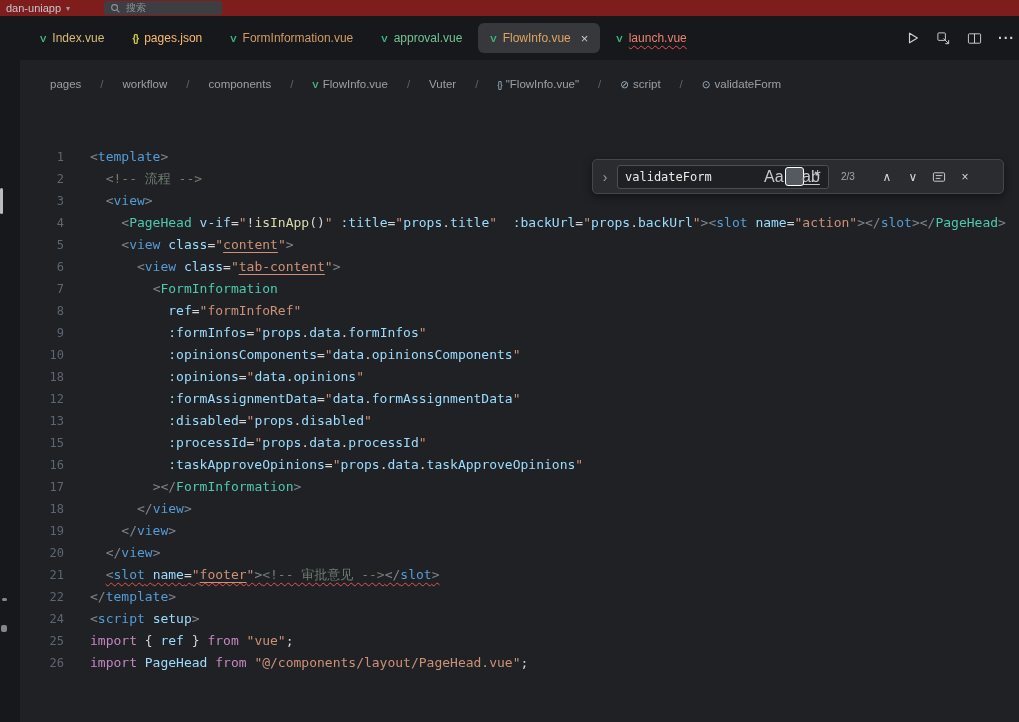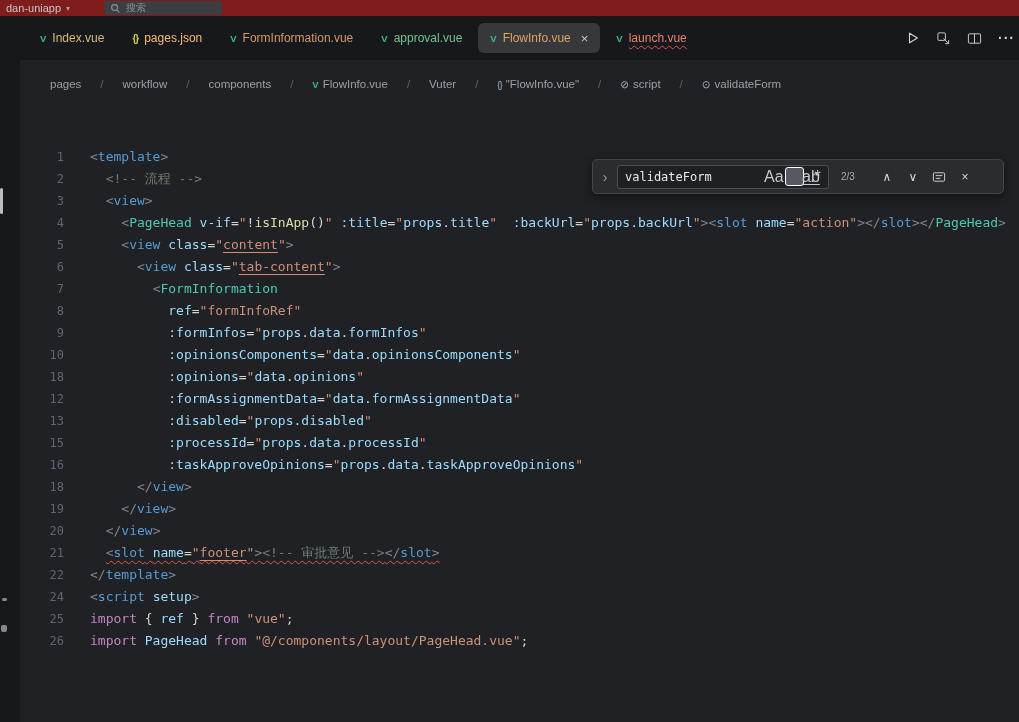--- a/index.html
+++ b/index.html
@@ -213,20 +213,21 @@
         <div class="code-line"><span class="ln">6</span><span class="lc"><span class="tk-w">      </span><span class="tk-p">&lt;</span><span class="tk-t">view</span><span class="tk-w"> </span><span class="tk-a">class</span><span class="tk-o">=</span><span class="tk-s">"</span><span class="tk-su">tab-content</span><span class="tk-s">"</span><span class="tk-p">&gt;</span></span></div>
         <div class="code-line"><span class="ln">7</span><span class="lc"><span class="tk-w">        </span><span class="tk-p">&lt;</span><span class="tk-c">FormInformation</span></span></div>
         <div class="code-line"><span class="ln">8</span><span class="lc"><span class="tk-w">          </span><span class="tk-a">ref</span><span class="tk-o">=</span><span class="tk-s">"formInfoRef"</span></span></div>
         <div class="code-line"><span class="ln">9</span><span class="lc"><span class="tk-w">          </span><span class="tk-a">:formInfos</span><span class="tk-o">=</span><span class="tk-s">"</span><span class="tk-v">props</span><span class="tk-o">.</span><span class="tk-v">data</span><span class="tk-o">.</span><span class="tk-v">formInfos</span><span class="tk-s">"</span></span></div>
         <div class="code-line"><span class="ln">10</span><span class="lc"><span class="tk-w">          </span><span class="tk-a">:opinionsComponents</span><span class="tk-o">=</span><span class="tk-s">"</span><span class="tk-v">data</span><span class="tk-o">.</span><span class="tk-v">opinionsComponents</span><span class="tk-s">"</span></span></div>
         <div class="code-line"><span class="ln">18</span><span class="lc"><span class="tk-w">          </span><span class="tk-a">:opinions</span><span class="tk-o">=</span><span class="tk-s">"</span><span class="tk-v">data</span><span class="tk-o">.</span><span class="tk-v">opinions</span><span class="tk-s">"</span></span></div>
         <div class="code-line"><span class="ln">12</span><span class="lc"><span class="tk-w">          </span><span class="tk-a">:formAssignmentData</span><span class="tk-o">=</span><span class="tk-s">"</span><span class="tk-v">data</span><span class="tk-o">.</span><span class="tk-v">formAssignmentData</span><span class="tk-s">"</span></span></div>
         <div class="code-line"><span class="ln">13</span><span class="lc"><span class="tk-w">          </span><span class="tk-a">:disabled</span><span class="tk-o">=</span><span class="tk-s">"</span><span class="tk-v">props</span><span class="tk-o">.</span><span class="tk-v">disabled</span><span class="tk-s">"</span></span></div>
         <div class="code-line"><span class="ln">15</span><span class="lc"><span class="tk-w">          </span><span class="tk-a">:processId</span><span class="tk-o">=</span><span class="tk-s">"</span><span class="tk-v">props</span><span class="tk-o">.</span><span class="tk-v">data</span><span class="tk-o">.</span><span class="tk-v">processId</span><span class="tk-s">"</span></span></div>
         <div class="code-line"><span class="ln">16</span><span class="lc"><span class="tk-w">          </span><span class="tk-a">:taskApproveOpinions</span><span class="tk-o">=</span><span class="tk-s">"</span><span class="tk-v">props</span><span class="tk-o">.</span><span class="tk-v">data</span><span class="tk-o">.</span><span class="tk-v">taskApproveOpinions</span><span class="tk-s">"</span></span></div>
+        <div class="code-line"><span class="ln">17</span><span class="lc"><span class="tk-w">        </span><span class="tk-p">&gt;&lt;/</span><span class="tk-c">FormInformation</span><span class="tk-p">&gt;</span></span></div>
         <div class="code-line"><span class="ln">18</span><span class="lc"><span class="tk-w">      </span><span class="tk-p">&lt;/</span><span class="tk-t">view</span><span class="tk-p">&gt;</span></span></div>
         <div class="code-line"><span class="ln">19</span><span class="lc"><span class="tk-w">    </span><span class="tk-p">&lt;/</span><span class="tk-t">view</span><span class="tk-p">&gt;</span></span></div>
         <div class="code-line"><span class="ln">20</span><span class="lc"><span class="tk-w">  </span><span class="tk-p">&lt;/</span><span class="tk-t">view</span><span class="tk-p">&gt;</span></span></div>
         <div class="code-line"><span class="ln">21</span><span class="lc"><span class="tk-w">  </span><span class="err-squiggle"><span class="tk-p">&lt;</span><span class="tk-t">slot</span><span class="tk-w"> </span><span class="tk-a">name</span><span class="tk-o">=</span><span class="tk-s">"</span><span class="tk-su">footer</span><span class="tk-s">"</span><span class="tk-p">&gt;</span><span class="tk-cm">&lt;!-- 审批意见 --&gt;</span><span class="tk-p">&lt;/</span><span class="tk-t">slot</span><span class="tk-p">&gt;</span></span></span></div>
         <div class="code-line"><span class="ln">22</span><span class="lc"><span class="tk-p">&lt;/</span><span class="tk-t">template</span><span class="tk-p">&gt;</span></span></div>
         <div class="code-line"><span class="ln">24</span><span class="lc"><span class="tk-p">&lt;</span><span class="tk-t">script</span><span class="tk-w"> </span><span class="tk-a">setup</span><span class="tk-p">&gt;</span></span></div>
         <div class="code-line"><span class="ln">25</span><span class="lc"><span class="tk-k">import</span><span class="tk-o"> { </span><span class="tk-v">ref</span><span class="tk-o"> } </span><span class="tk-k">from</span><span class="tk-w"> </span><span class="tk-s">"vue"</span><span class="tk-o">;</span></span></div>
         <div class="code-line"><span class="ln">26</span><span class="lc"><span class="tk-k">import</span><span class="tk-w"> </span><span class="tk-v">PageHead</span><span class="tk-w"> </span><span class="tk-k">from</span><span class="tk-w"> </span><span class="tk-s">"@/components/layout/PageHead.vue"</span><span class="tk-o">;</span></span></div>
       </div>
 

